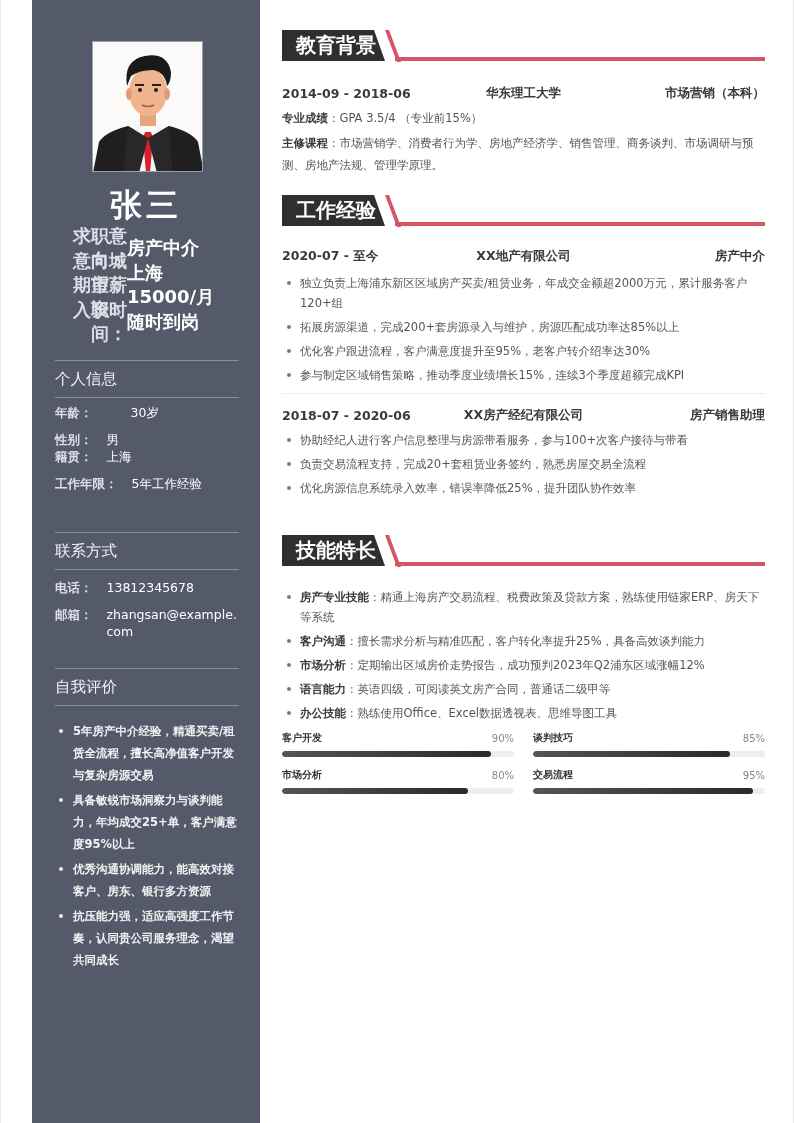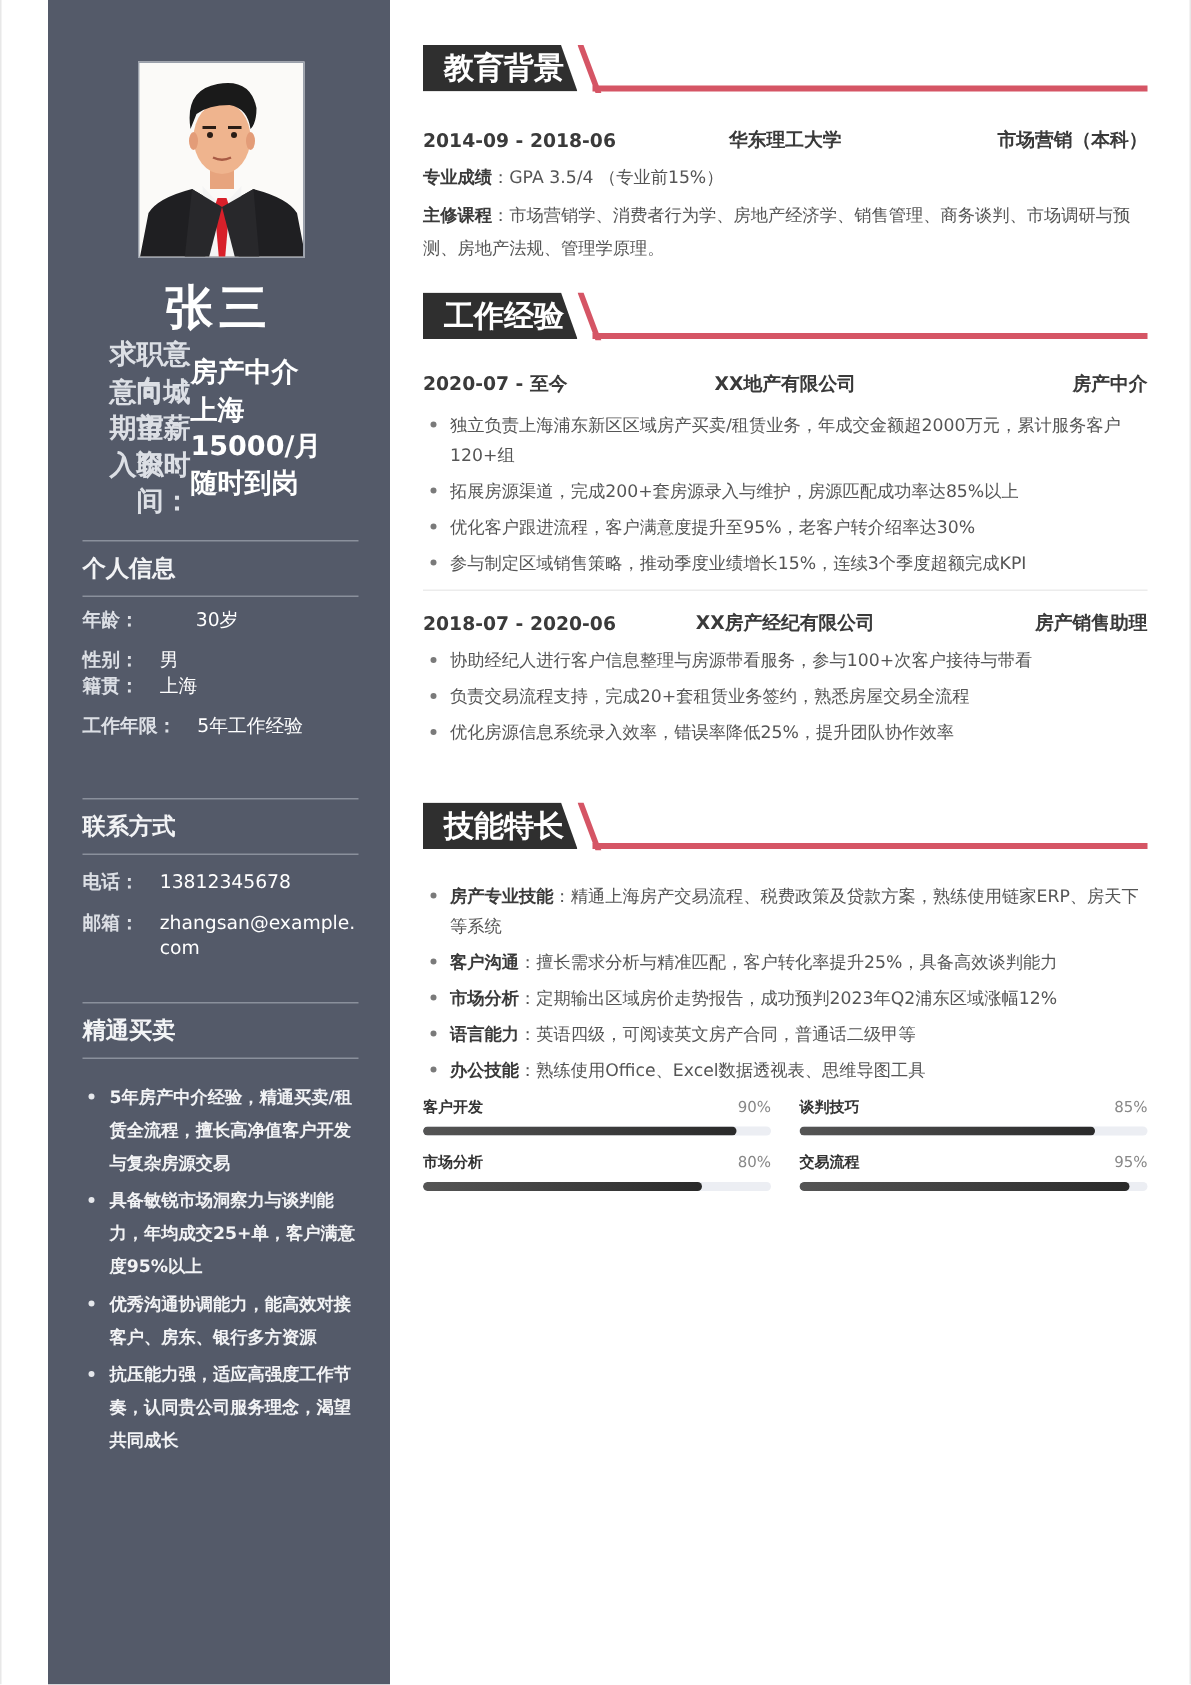--- a/index.html
+++ b/index.html
@@ -7,21 +7,21 @@
   body { font-family: "DejaVu Sans", "Liberation Sans", sans-serif; color: #333; position: relative; }
   .page { position: absolute; left: 0; top: 0; width: 794px; height: 1123px; border-left: 1px solid #e8e8e8; border-right: 1px solid #e8e8e8; }
   .sidebar { position: absolute; left: 31px; top: 0; width: 228px; height: 1123px; background: #545a69; color: #fff; padding: 0 22px; }
   .photo { position: absolute; left: 60px; top: 41px; width: 111px; height: 131px; background: #fbfaf8; border: 1px solid #9aa0ab; overflow: hidden; }
   .name { position: absolute; left: 0; width: 228px; top: 184px; text-align: center; font-size: 32px; font-weight: bold; letter-spacing: 4px; color: #fff; }
   .intent { position: absolute; left: 23px; top: 236px; width: 190px; }
   .intent-row { display: flex; height: 24.5px; align-items: center; font-size: 18px; font-weight: bold; text-align: right; }
   .intent-row .lab { color: #dcdfe5; width: 72px; }
   .intent-row .val { color: #ffffff; }
   .side-sec { position: absolute; left: 23px; width: 184px; }
-  .side-sec .hdr { font-size: 15.5px; font-weight: bold; color: #f2f3f5; padding: 8px 0 7px; border-top: 1px solid #8a909c; border-bottom: 1px solid #8a909c; }
+  .side-sec .hdr { font-size: 15.5px; font-weight: normal; color: #f2f3f5; padding: 8px 0 7px; border-top: 1px solid #8a909c; border-bottom: 1px solid #8a909c; }
   .kv { display: flex; font-size: 12.5px; margin-top: 9px; line-height: 17px; }
   .kv .k { font-weight: bold; color: #dcdfe5; white-space: nowrap; }
   .kv .v { color: #fff; padding-left: 14px; word-break: break-all; }
   .eval-list { list-style: none; margin-top: 14px; }
   .eval-list li { position: relative; padding-left: 18px; font-size: 11.5px; font-weight: bold; line-height: 22px; color: #f2f3f5; margin-bottom: 3px; }
   .eval-list li::before { content: ""; position: absolute; left: 4px; top: 9px; width: 4px; height: 4px; border-radius: 50%; background: #e6e8ec; }
 
   .main { position: absolute; left: 281px; top: 0; width: 483px; }
   .sec-title { position: relative; height: 32px; }
   .sec-title .tab { position: absolute; left: 0; top: 0; height: 31px; width: 103px; background: #2f2f2f; color: #fff; font-weight: bold; font-size: 20px; line-height: 31px; padding-left: 14px; clip-path: polygon(0 0, 92px 0, 103px 100%, 0 100%); }
@@ -123,21 +123,21 @@
           <span class="v">13812345678</span>
         </div>
         <div class="kv" style="margin-top:10px;">
           <span class="k">邮箱：</span>
           <span class="v">zhangsan@example.com</span>
         </div>
       </div>
     </div>
 
     <div class="side-sec" style="top:668px;">
-      <div class="hdr" style="border-top:1px solid #8a909c;">精通买卖</div>
+      <div class="hdr" style="border-top:1px solid #8a909c;">自我评价</div>
       <ul class="eval-list">
         <li>5年房产中介经验，精通买卖/租赁全流程，擅长高净值客户开发与复杂房源交易</li>
         <li>具备敏锐市场洞察力与谈判能力，年均成交25+单，客户满意度95%以上</li>
         <li>优秀沟通协调能力，能高效对接客户、房东、银行多方资源</li>
         <li>抗压能力强，适应高强度工作节奏，认同贵公司服务理念，渴望共同成长</li>
       </ul>
     </div>
   </aside>
 
   <main class="main">

